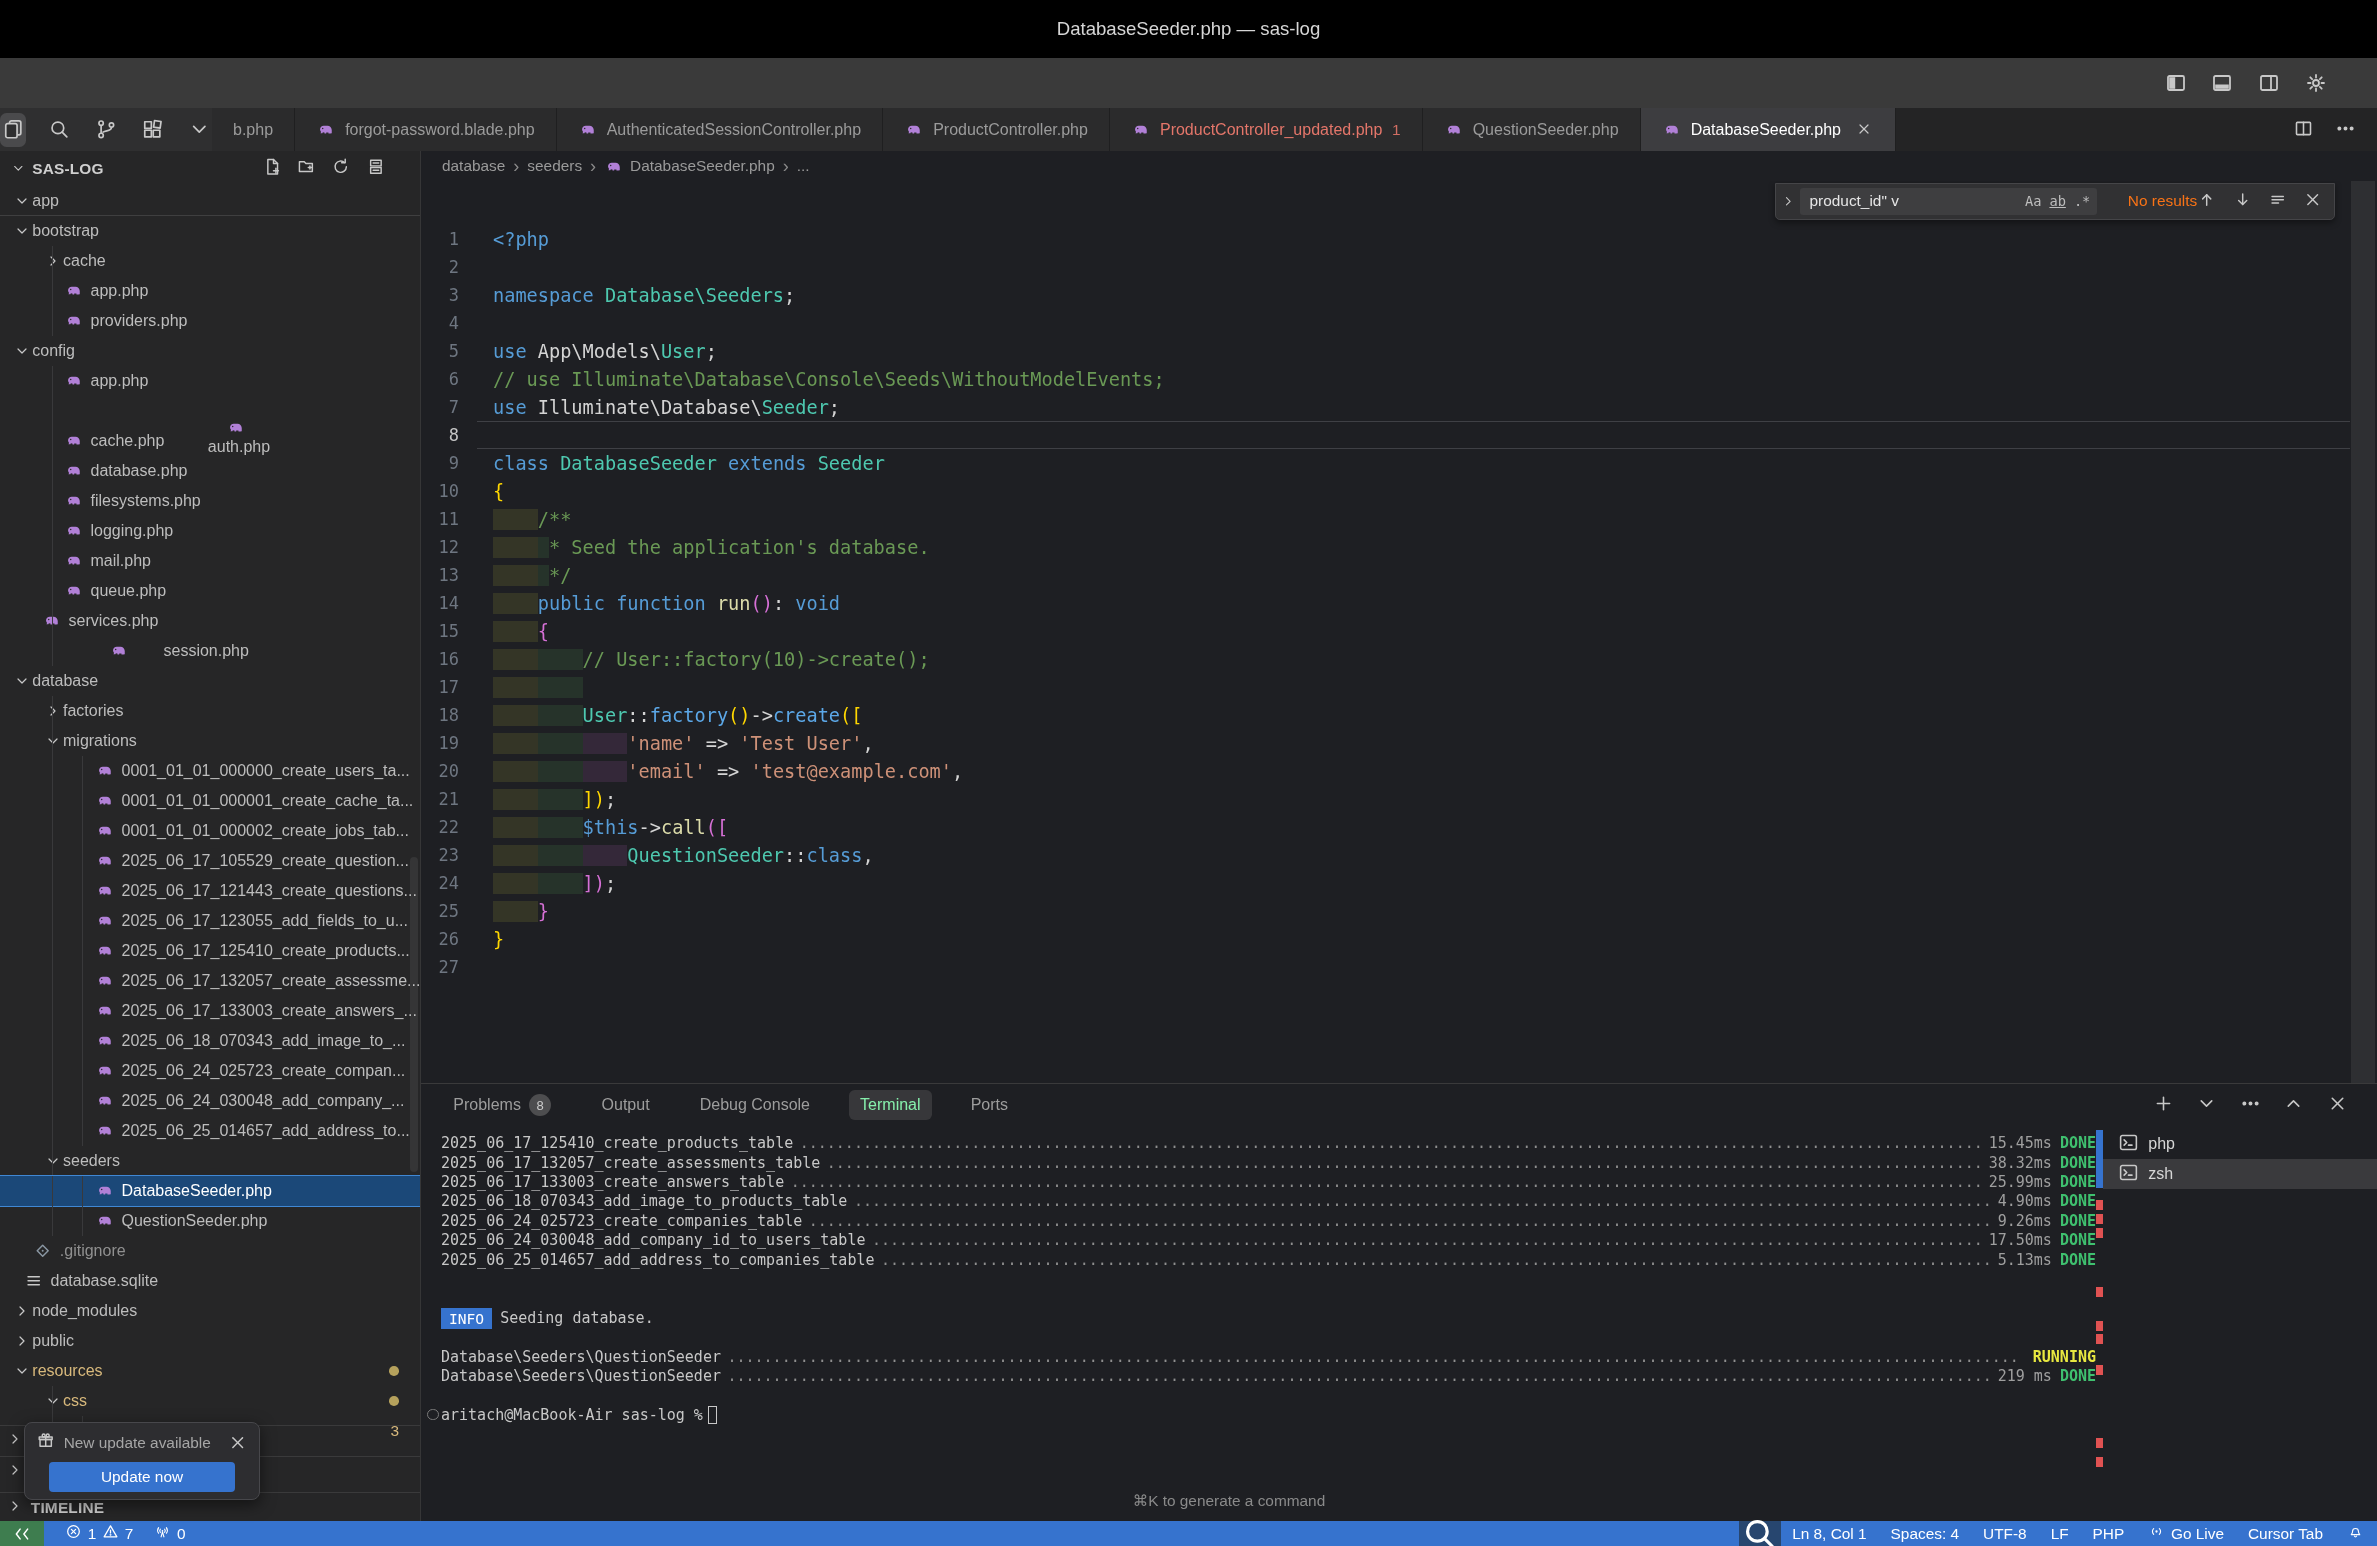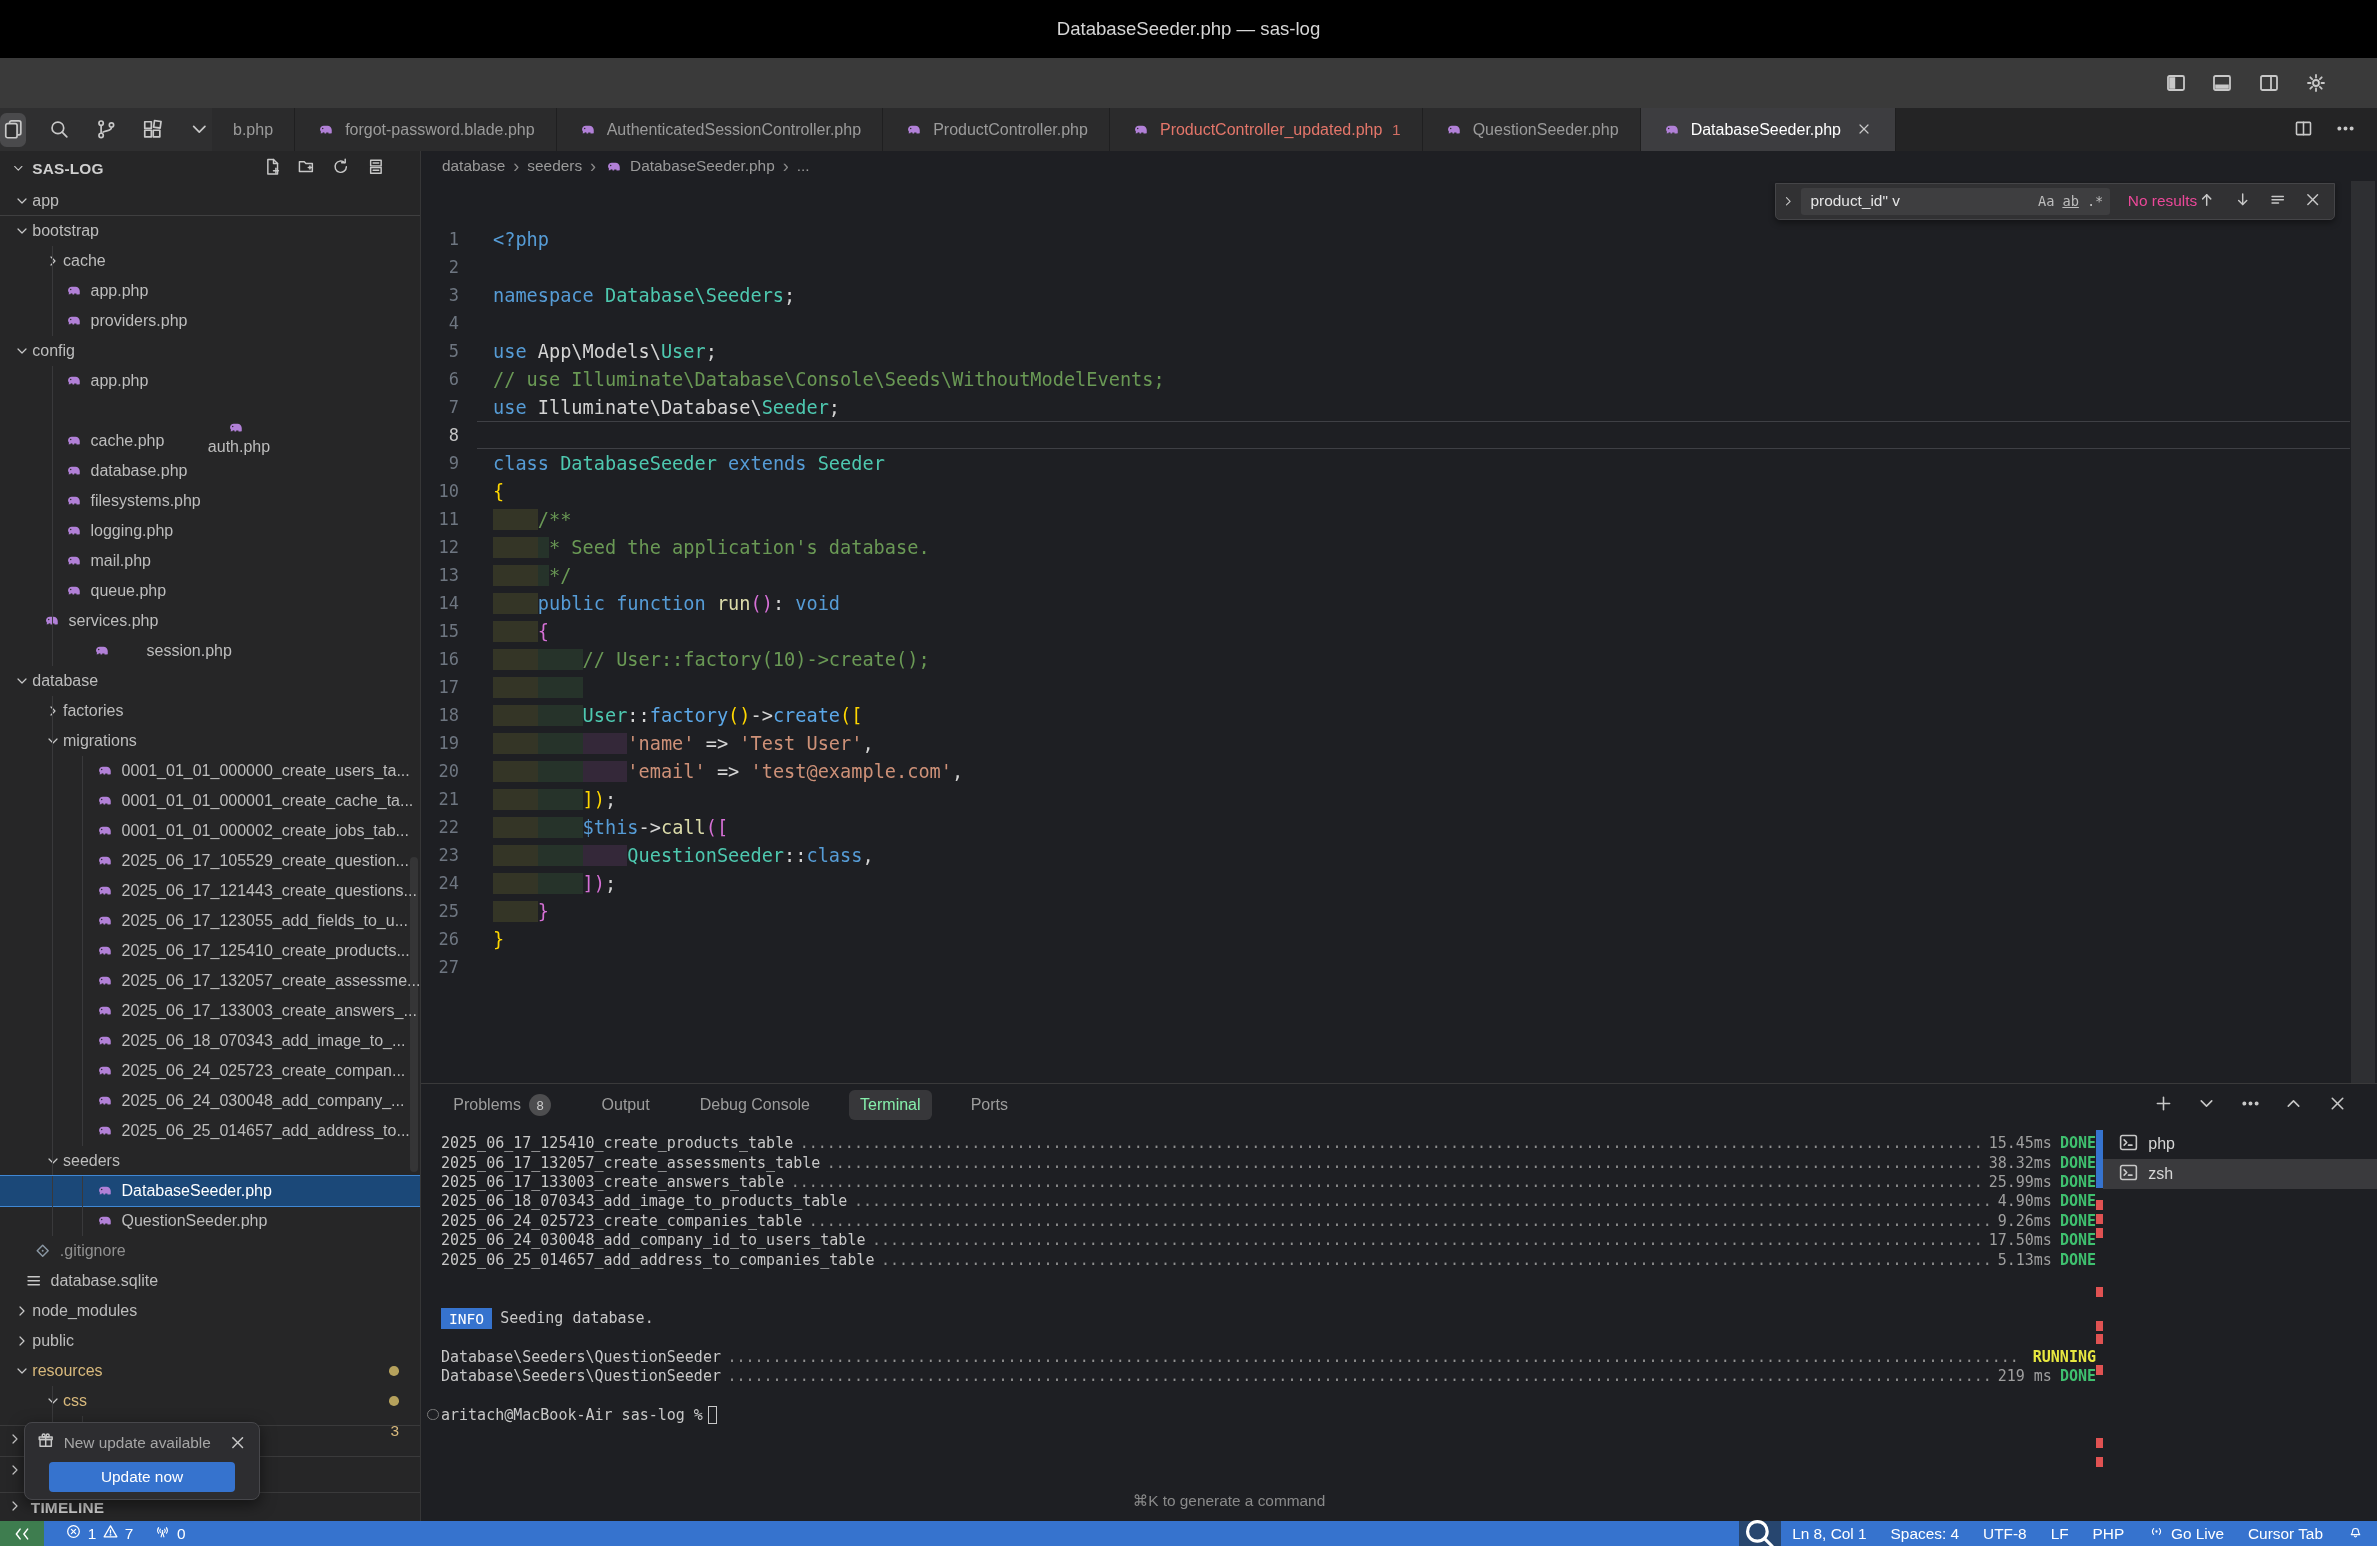--- a/index.html
+++ b/index.html
@@ -100,21 +100,21 @@
   
   #find { position:absolute; top:1.6px; right:42px; width:560px; height:37px; background:#313133;
     border:0.8px solid #454548; border-radius:0 0 4.9px 4.9px; display:flex; align-items:center; box-shadow:0 2.4px 6.5px rgba(0,0,0,.4); z-index:20; }
   #find .fchev { width:27.5px; display:flex; align-items:center; justify-content:center; }
   #find .fchev svg { width:14.6px; height:14.6px; }
   #find-input { width:340px; height:27.5px; background:#3e3e40; border-radius:3.2px; display:flex; align-items:center;
     color:#e6e6e6; font-size:15.4px; padding:0 6.5px 0 9.7px; }
   #find-query { flex:1; }
   .fopt { color:#bdbdbd; font-size:13.7px; margin-left:8px; font-family:"DejaVu Sans Mono", monospace; }
   .fopt.u { text-decoration:underline; }
-  #find-results { color:#ec4899; font-size:15.4px; margin-left:18px; white-space:nowrap; }
+  #find-results { color:#f97316; font-size:15.4px; margin-left:31px; white-space:nowrap; }
   #find .facts { display:flex; align-items:center; gap:16px; margin-left:auto; padding-right:11.3px; }
   #find .facts svg { width:19.4px; height:19.4px; }
 
   
   #panel { height:464px; border-top:0.8px solid #3a3a3b; background:#1e1f23; position:relative; }
   #panel-header { height:42px; display:flex; align-items:center; padding-left:21px; gap:27.5px; }
   .ptab { color:#9d9d9d; font-size:16px; display:flex; align-items:center; gap:8px; padding:5.7px 11.3px; border-radius:5.7px; }
   .ptab.active { background:#37373a; color:#86efac; }
   .pbadge { background:#4d4d4f; color:#cccccc; font-size:13px; min-width:22.6px; height:22.6px; border-radius:11.3px;
     display:flex; align-items:center; justify-content:center; padding:0 4.9px; }
@@ -469,21 +469,21 @@
           <span class="guide" style="left: 52px;"></span>
           <span class="twist"></span>
           <span class="fico">
             <svg viewBox="0 0 24 24">
               <path d="M19.5 16.5v-4.2c0-2.9-2.4-5.3-5.3-5.3H9.6C7 7 5 9.1 5 11.6c0 1.2.5 2.3 1.3 3.2l-.8 1.7h2.4l.6-1.2c.4.1.8.2 1.1.2h.9v1.2h2.1v-1.2h2.8v1.2h2.1z" fill="#b180d7" stroke="none"></path>
               <circle cx="8.3" cy="10.6" r=".9" fill="#262627" stroke="none"></circle>
             </svg>
           </span>
           <span>services.php</span>
         </div>
-        <div class="tree-row" style="padding-left: 42px; gap: 28px;">
+        <div class="tree-row" style="padding-left: 59px; gap: 28px;">
           <span class="guide" style="left: 52px;"></span>
           <span class="twist"></span>
           <span class="fico">
             <svg viewBox="0 0 24 24">
               <path d="M19.5 16.5v-4.2c0-2.9-2.4-5.3-5.3-5.3H9.6C7 7 5 9.1 5 11.6c0 1.2.5 2.3 1.3 3.2l-.8 1.7h2.4l.6-1.2c.4.1.8.2 1.1.2h.9v1.2h2.1v-1.2h2.8v1.2h2.1z" fill="#b180d7" stroke="none"></path>
               <circle cx="8.3" cy="10.6" r=".9" fill="#262627" stroke="none"></circle>
             </svg>
           </span>
           <span>session.php</span>
         </div>

